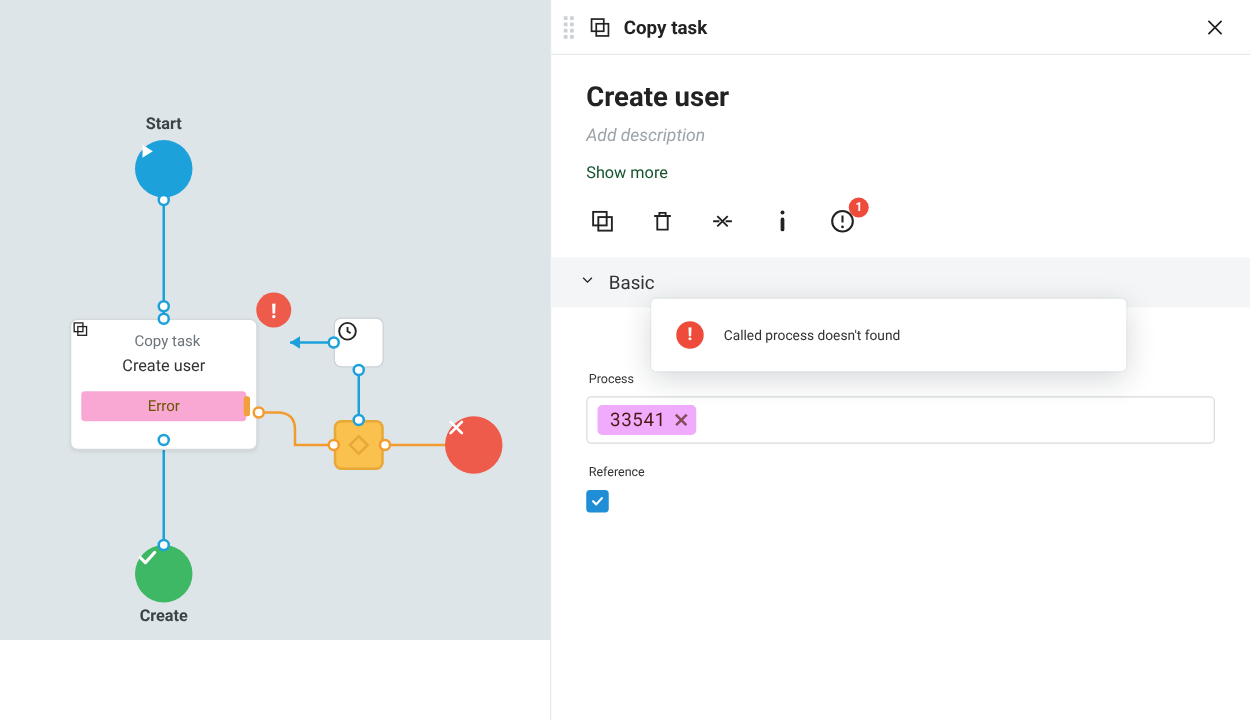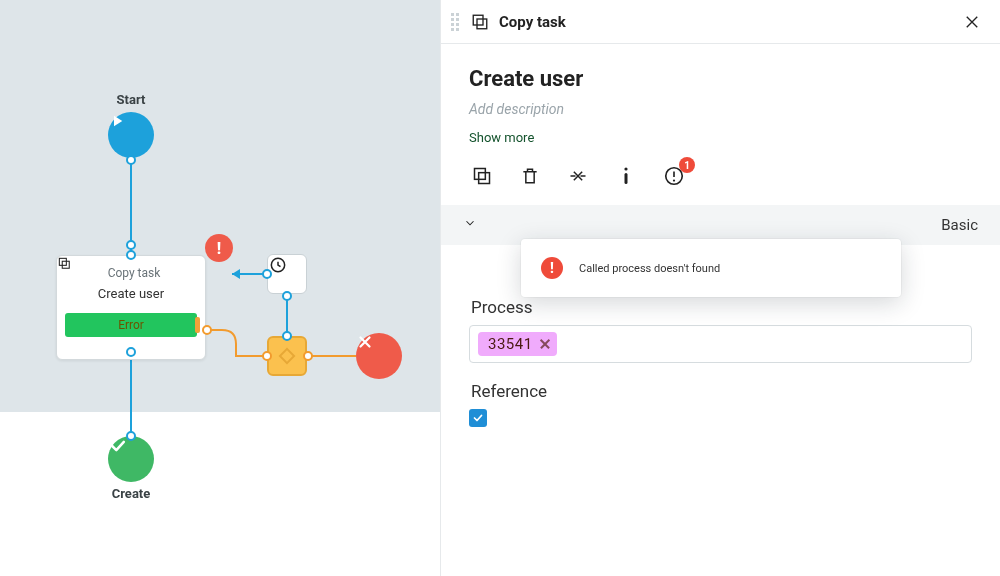--- a/index.html
+++ b/index.html
@@ -1,35 +1,35 @@
 <!DOCTYPE html>
 <html><head>
 <meta charset="utf-8">
 <style>
   * { box-sizing: border-box; }
   html, body { margin:0; padding:0; height:100%; font-family: -apple-system, BlinkMacSystemFont, "Segoe UI", Roboto, Helvetica, Arial, sans-serif; color:#222; }
   body { width:1000px; height:576px; overflow:hidden; position:relative; background:#fff; }
 
   
-  .canvas { position:absolute; left:0; top:0; width:440px; height:412px; background:#dee5e9; }
+  .canvas { position:absolute; left:0; top:0; width:440px; height:512px; background:#dee5e9; }
   .canvas svg { position:absolute; left:0; top:0; }
 
   .c-label { position:absolute; font-size:13px; color:#3a4245; font-weight:700; text-align:center; transform:translateX(-50%); }
   .start-node { position:absolute; width:46px; height:46px; border-radius:50%; background:#1da1db; left:108px; top:112px; display:flex; align-items:center; justify-content:center; cursor:pointer; }
   .start-node::before { content:""; position:absolute; inset:-6px; border-radius:50%; border:1px solid rgba(29,161,219,.0); }
   .start-node svg { display:block; }
 
   .final-node { position:absolute; width:46px; height:46px; border-radius:50%; background:#3fb865; left:108px; top:436px; display:flex; align-items:center; justify-content:center; cursor:pointer; }
 
   .err-node { position:absolute; width:46px; height:46px; border-radius:50%; background:#ef5b4a; left:356px; top:333px; display:flex; align-items:center; justify-content:center; cursor:pointer; }
 
   .task-card { position:absolute; left:56px; top:255px; width:150px; background:#fff; border:1px solid #d3d9dc; border-radius:6px; box-shadow:0 1px 3px rgba(0,0,0,.08); padding:10px 0 10px 0; }
   .task-card .tc-head { display:flex; align-items:center; justify-content:center; gap:6px; color:#6a7479; font-size:12px; margin-bottom:6px;}
   .task-card .tc-title { text-align:center; font-size:13px; color:#333; margin-bottom:8px;}
-  .task-card .tc-error { margin:12px 8px; background:#22c55e; color:#6a5500; font-size:12px; text-align:center; padding:5px 0; border-radius:3px; position:relative;}
+  .task-card .tc-error { margin:12px 8px; background:#f9a8d4; color:#6a5500; font-size:12px; text-align:center; padding:5px 0; border-radius:3px; position:relative;}
   .task-card .tc-error::after{ content:""; position:absolute; right:-3px; top:4px; bottom:4px; width:5px; background:#f2a13a; border-radius:2px;}
 
   .alert-badge { position:absolute; width:28px; height:28px; border-radius:50%; background:#ef5b4a; color:#fff; left:205px; top:234px; display:flex; align-items:center; justify-content:center; font-weight:800; font-size:16px;}
 
   .delay-node { position:absolute; left:267px; top:254px; width:40px; height:40px; background:#fff; border:1px solid #c9d1d5; border-radius:6px; display:flex; align-items:center; justify-content:center; color:#9aa6ac;}
   .cond-node { position:absolute; left:267px; top:336px; width:40px; height:40px; background:#fbc14e; border:2px solid #e7a836; border-radius:6px; display:flex; align-items:center; justify-content:center;}
   .cond-node .diamond { width:12px; height:12px; border:2px solid #e7a836; transform:rotate(45deg); background:#fff0; }
 
   .port { position:absolute; width:10px; height:10px; background:#fff; border:2px solid #1da1db; border-radius:50%; transform:translate(-50%,-50%); }
   .port.orange { border-color:#f29b2e; }
@@ -47,29 +47,29 @@
 
   .panel-body { padding:22px 28px 0 28px; position:relative; flex:1; overflow:hidden;}
   .p-title { font-size:22px; font-weight:700; margin:0 0 10px 0;}
   .p-desc { color:#9aa4aa; font-style:italic; font-size:14px; margin-bottom:10px; cursor:text;}
   .show-more { color:#14532d; font-size:13px; cursor:pointer; margin-bottom:18px; display:inline-block;}
 
   .toolbar { display:flex; align-items:center; gap:26px; padding:2px 0 18px 2px;}
   .tb-btn { width:22px; height:22px; display:flex; align-items:center; justify-content:center; cursor:pointer; color:#222; position:relative;}
   .tb-badge { position:absolute; top:-8px; right:-10px; min-width:16px; height:16px; background:#ef4b3a; color:#fff; font-size:10px; font-weight:700; border-radius:8px; display:flex; align-items:center; justify-content:center; padding:0 3px;}
 
-  .section-hdr { margin:0 -28px; background:#f3f5f6; height:40px; display:flex; align-items:center; padding:0 22px; font-size:15px; color:#333; gap:10px; cursor:pointer;justify-content:space-between;}
+  .section-hdr { margin:0 -28px; background:#f3f5f6; height:40px; display:flex; align-items:center; padding:0 22px; font-size:15px; color:#333; gap:10px; cursor:pointer;}
   .section-hdr .chev { transform:rotate(0deg);}
   
   .tooltip { position:absolute; left:80px; top:195px; width:380px; background:#fff; border-radius:4px; box-shadow:0 6px 24px rgba(21,35,44,.18), 0 0 0 1px rgba(0,0,0,.03); padding:18px 20px; display:flex; align-items:center; gap:16px; z-index:5;}
   .tooltip .t-icon { width:22px; height:22px; border-radius:50%; background:#ef4b3a; color:#fff; display:flex; align-items:center; justify-content:center; font-weight:800; font-size:14px; flex:0 0 auto;}
   .tooltip .t-text { font-size:11px; color:#333;}
 
   .form { padding-top:52px; }
-  .f-label { font-size:17px; color:#333; margin:0 0 8px 2px;}
+  .f-label { font-size:10px; color:#333; margin:0 0 8px 2px;}
   .f-field { border:1px solid #d6dcdf; border-radius:4px; height:38px; display:flex; align-items:center; padding:0 8px; margin-bottom:18px; font-size:15px;}
   .chip { background:#f0abfc; color:#4a1a12; font-weight:400; border-radius:4px; padding:3px 24px 3px 10px; font-size:15px; position:relative; color:#3a1d17; letter-spacing:.5px;}
   .chip { color:#4a1a12; }
   .chip .chip-x { position:absolute; right:6px; top:50%; transform:translateY(-50%); width:12px; height:12px; cursor:pointer; opacity:.7;}
   .chip .chip-x::before, .chip .chip-x::after{ content:""; position:absolute; left:0; top:5px; width:12px; height:1.6px; background:#5a2218;}
   .chip .chip-x::before{ transform:rotate(45deg);} .chip .chip-x::after{ transform:rotate(-45deg);}
   .f-input { border:none; outline:none; width:100%; font-size:15px; font-family:inherit;}
   .check-row { display:flex; align-items:center; gap:10px; font-size:15px; margin-top:4px;}
   .checkbox { width:18px; height:18px; border-radius:3px; background:#1f8ed6; display:flex; align-items:center; justify-content:center; cursor:pointer;}
 

